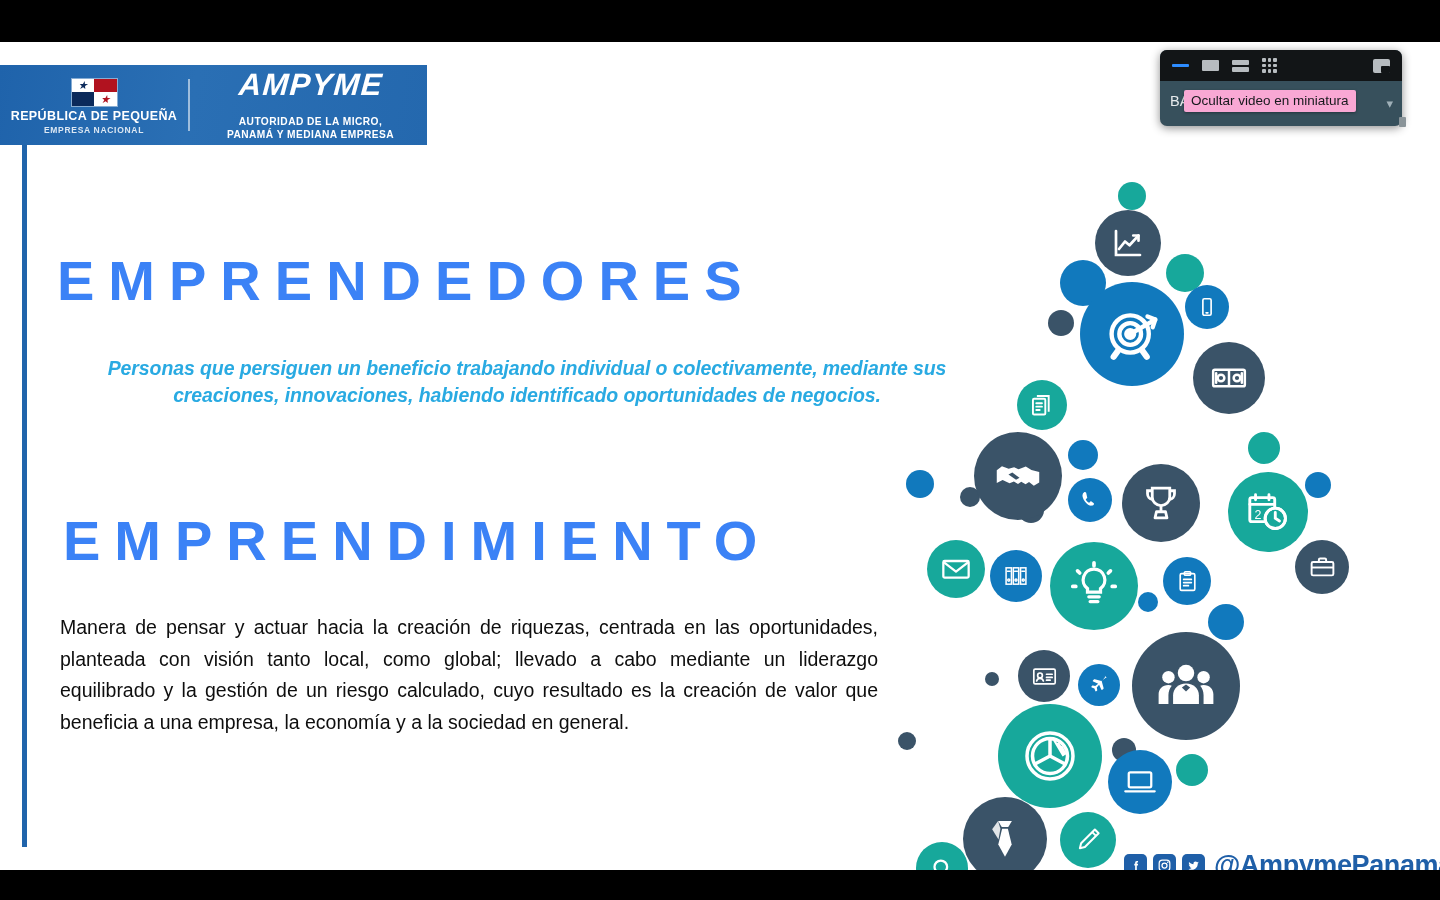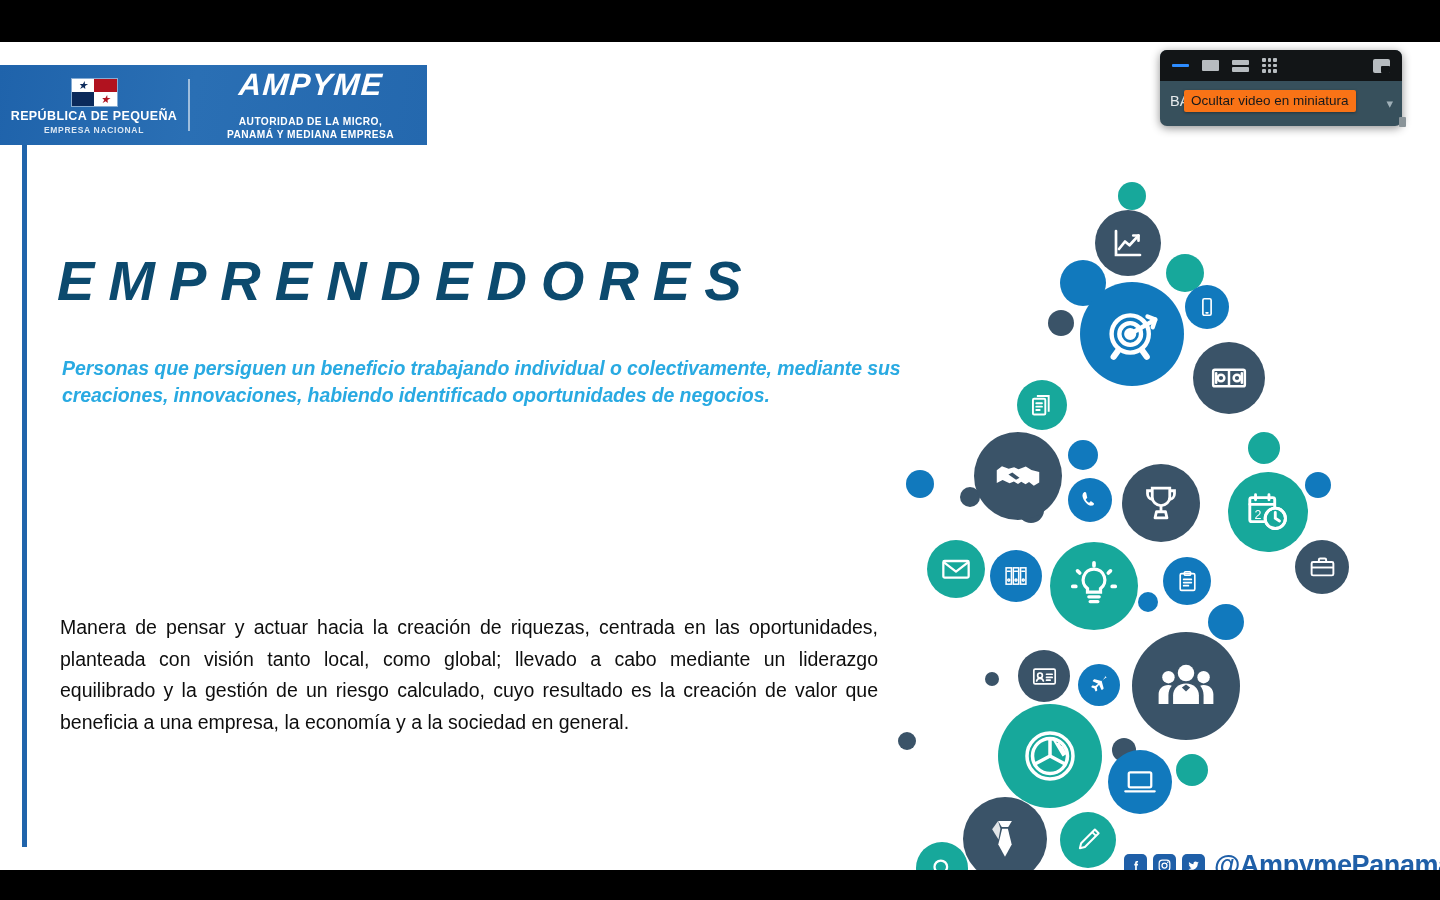--- a/index.html
+++ b/index.html
@@ -61,30 +61,30 @@
     line-height:1; font-style:italic; transform:skewX(-4deg);
   }
   .ampyme-sub1, .ampyme-sub2 {
     color:#ffffff; font-size:10.2px; font-weight:bold; letter-spacing:.45px;
     line-height:1.25; white-space:nowrap;
   }
   .ampyme-sub1 { margin-top:16px; }
 
   
   .h-main {
-    position:absolute; color:#0c4a6e; font-weight:bold;
-    letter-spacing:14px; white-space:nowrap;font-style:italic;
+    position:absolute; color:#3b82f6; font-weight:bold;
+    letter-spacing:14px; white-space:nowrap;
   }
   #h1 { left:57px; top:206px; font-size:56px; }
   #h2 { left:63px; top:466px; font-size:56px; }
 
   .sub-cyan {
     position:absolute; left:62px; top:313px; width:930px;
     color:#29aae2; font-size:19.5px; font-weight:bold; font-style:italic;
-    line-height:1.38; letter-spacing:-.1px;
+    line-height:1.38; letter-spacing:-.1px;text-align:center;
   }
 
   .body-par {
     position:absolute; left:60px; top:570px; width:818px;
     color:#0e0e0e; font-size:19.5px; line-height:1.62;
     text-align:justify;
   }
 
   
   .social {
@@ -128,21 +128,21 @@
                    background:#121517; border-radius:1px; }
 
   #vid-body { position:relative; height:45px; }
   .vid-label {
     position:absolute; left:10px; top:12px; color:#e6eaec;
     font-size:14.5px; letter-spacing:.2px; white-space:nowrap;
   }
   .vid-caret { position:absolute; right:9px; top:15px; color:#9fb0b8; font-size:13px; }
   .tooltip {
     position:absolute; left:24px; top:9px;
-    background:#f97316; color:#16191c; font-size:13.5px;
+    background:#f9a8d4; color:#16191c; font-size:13.5px;
     padding:3px 7px 4px; border-radius:2px; white-space:nowrap;
     box-shadow:0 1px 3px rgba(0,0,0,.35);
   }
   .resize-handle {
     position:absolute; right:-4px; top:36px; width:7px; height:10px;
     background:#8a9499; border-radius:1px;
   }
 </style>
 </head>
 <body>
@@ -173,20 +173,21 @@
         <div class="ampyme">AMPYME</div>
         <div class="ampyme-sub1">AUTORIDAD DE LA MICRO,</div>
         <div class="ampyme-sub2">PANAMÁ Y MEDIANA EMPRESA</div>
       </div>
     </div>
 
     <div id="h1" class="h-main">EMPRENDEDORES</div>
 
     <div class="sub-cyan">Personas que persiguen un beneficio trabajando individual o colectivamente, mediante sus creaciones, innovaciones, habiendo identificado oportunidades de negocios.</div>
 
+    <div id="h2" class="h-main">EMPRENDIMIENTO</div>
 
     <div class="body-par">Manera de pensar y actuar hacia la creación de riquezas, centrada en las oportunidades, planteada con visión tanto local, como global; llevado a cabo mediante un liderazgo equilibrado y la gestión de un riesgo calculado, cuyo resultado es la creación de valor que beneficia a una empresa, la economía y a la sociedad en general.</div>
 
     <div class="social">
       <span class="s-ico">
         <svg width="14" height="14" viewBox="0 0 24 24" fill="#fff">
           <path d="M15.5 8.3h-2.1V7c0-.6.4-.8.7-.8h1.4V3.4h-2C11.2 3.4 10.5 5 10.5 6.8v1.5H9v2.9h1.5v8.4h2.9v-8.4h1.9l.2-2.9z"></path>
         </svg>
       </span>
       <span class="s-ico">

